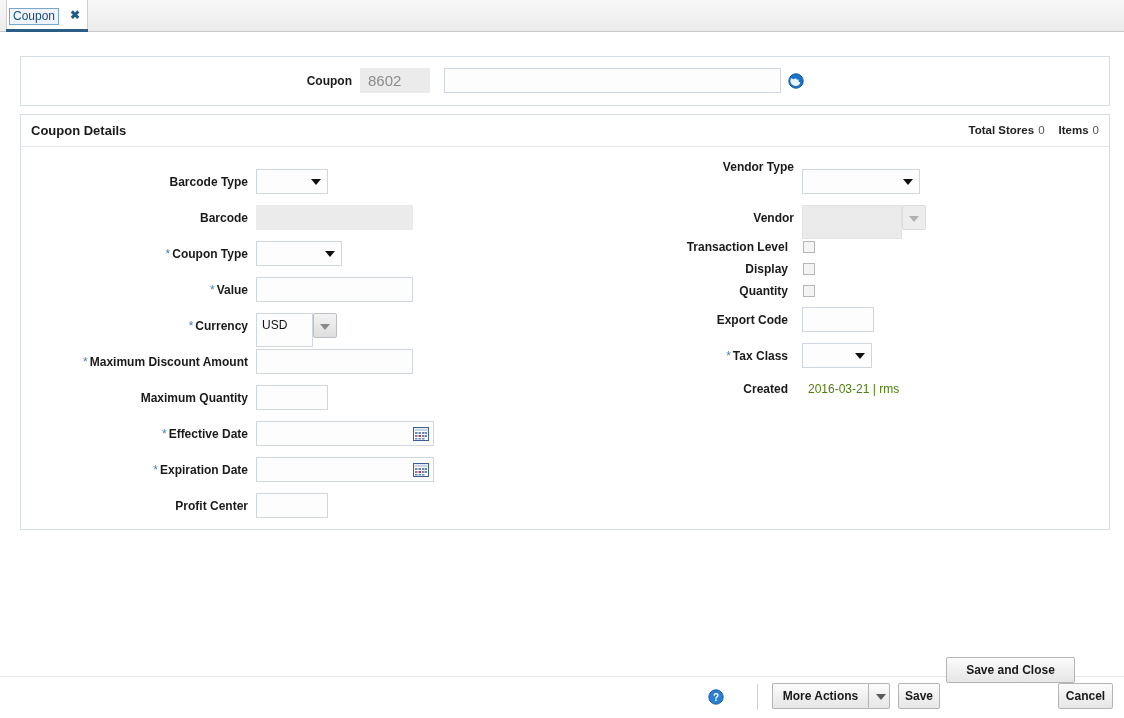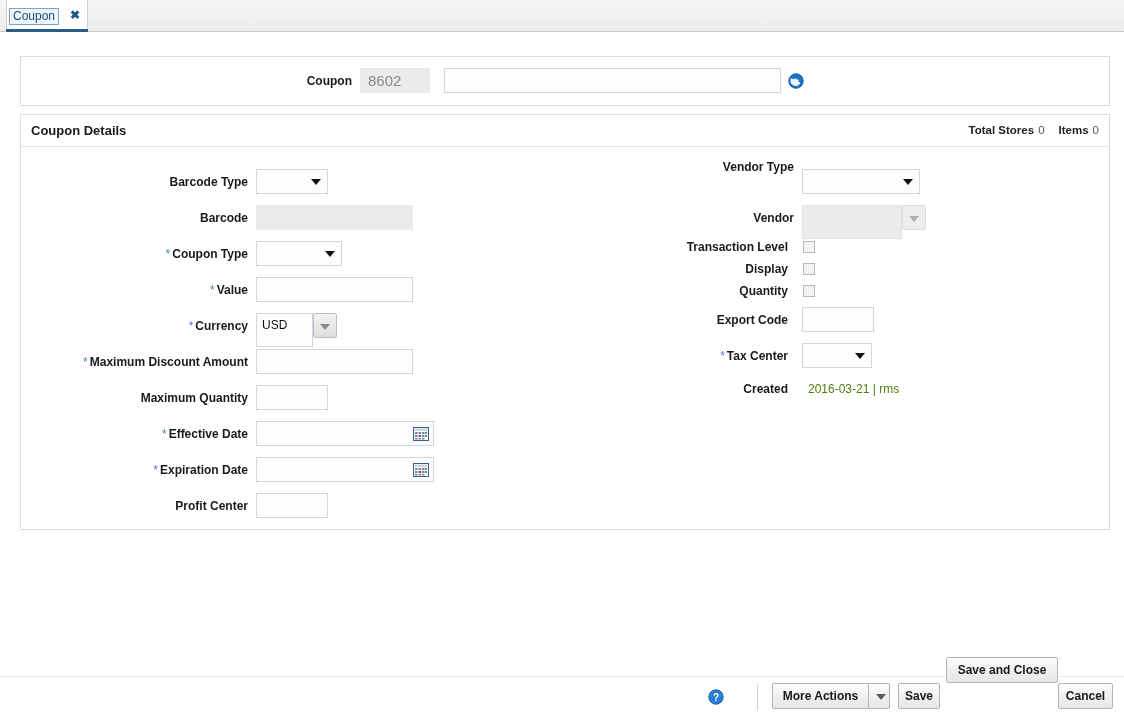--- a/index.html
+++ b/index.html
@@ -511,21 +511,21 @@
     <span>Quantity</span>
   </div>
   <div class="cbx" style="left:803px; top:285px;"></div>
 
   <div class="lbl" style="left:600px; top:313px; width:188px;">
     <span>Export Code</span>
   </div>
   <input class="fld" type="text" style="left: 802px; top: 307px; width: 72px; height: 25px;" value="">
 
   <div class="lbl" style="left:600px; top:349px; width:188px;">
-    <span class="req">*</span><span>Tax Center</span>
+    <span class="req">*</span><span>Tax Class</span>
   </div>
   <div class="combo" style="left:802px; top:343px; width:70px;">
     <span class="val"></span>
     <span class="arrow"></span>
   </div>
 
   <div class="lbl" style="left:600px; top:382px; width:188px;">
     <span>Created</span>
   </div>
   <div class="readonly-text" style="left:808px; top:382px;">2016-03-21 | rms</div>
@@ -538,16 +538,16 @@
       <text x="8" y="12" font-family="Liberation Sans, sans-serif" font-size="10" font-weight="bold" fill="#ffffff" text-anchor="middle">?</text>
     </svg>
   </span>
   <div class="vsep"></div>
 
   <div class="btn split-main" style="left:772px; top:683px; width:96px;">More Actions</div>
   <div class="btn split-arrow" style="left:868px; top:683px; width:22px;">
     <span class="arrow"></span>
   </div>
   <div class="btn" style="left:898px; top:683px; width:42px;">Save</div>
-  <div class="btn" style="left:946px; top:657px; width:112px;">Save and Close</div>
+  <div class="btn" style="left:946px; top:657px; width:129px;">Save and Close</div>
   <div class="btn" style="left:1058px; top:683px; width:55px;">Cancel</div>
 
 </div>
 
 </body></html>

